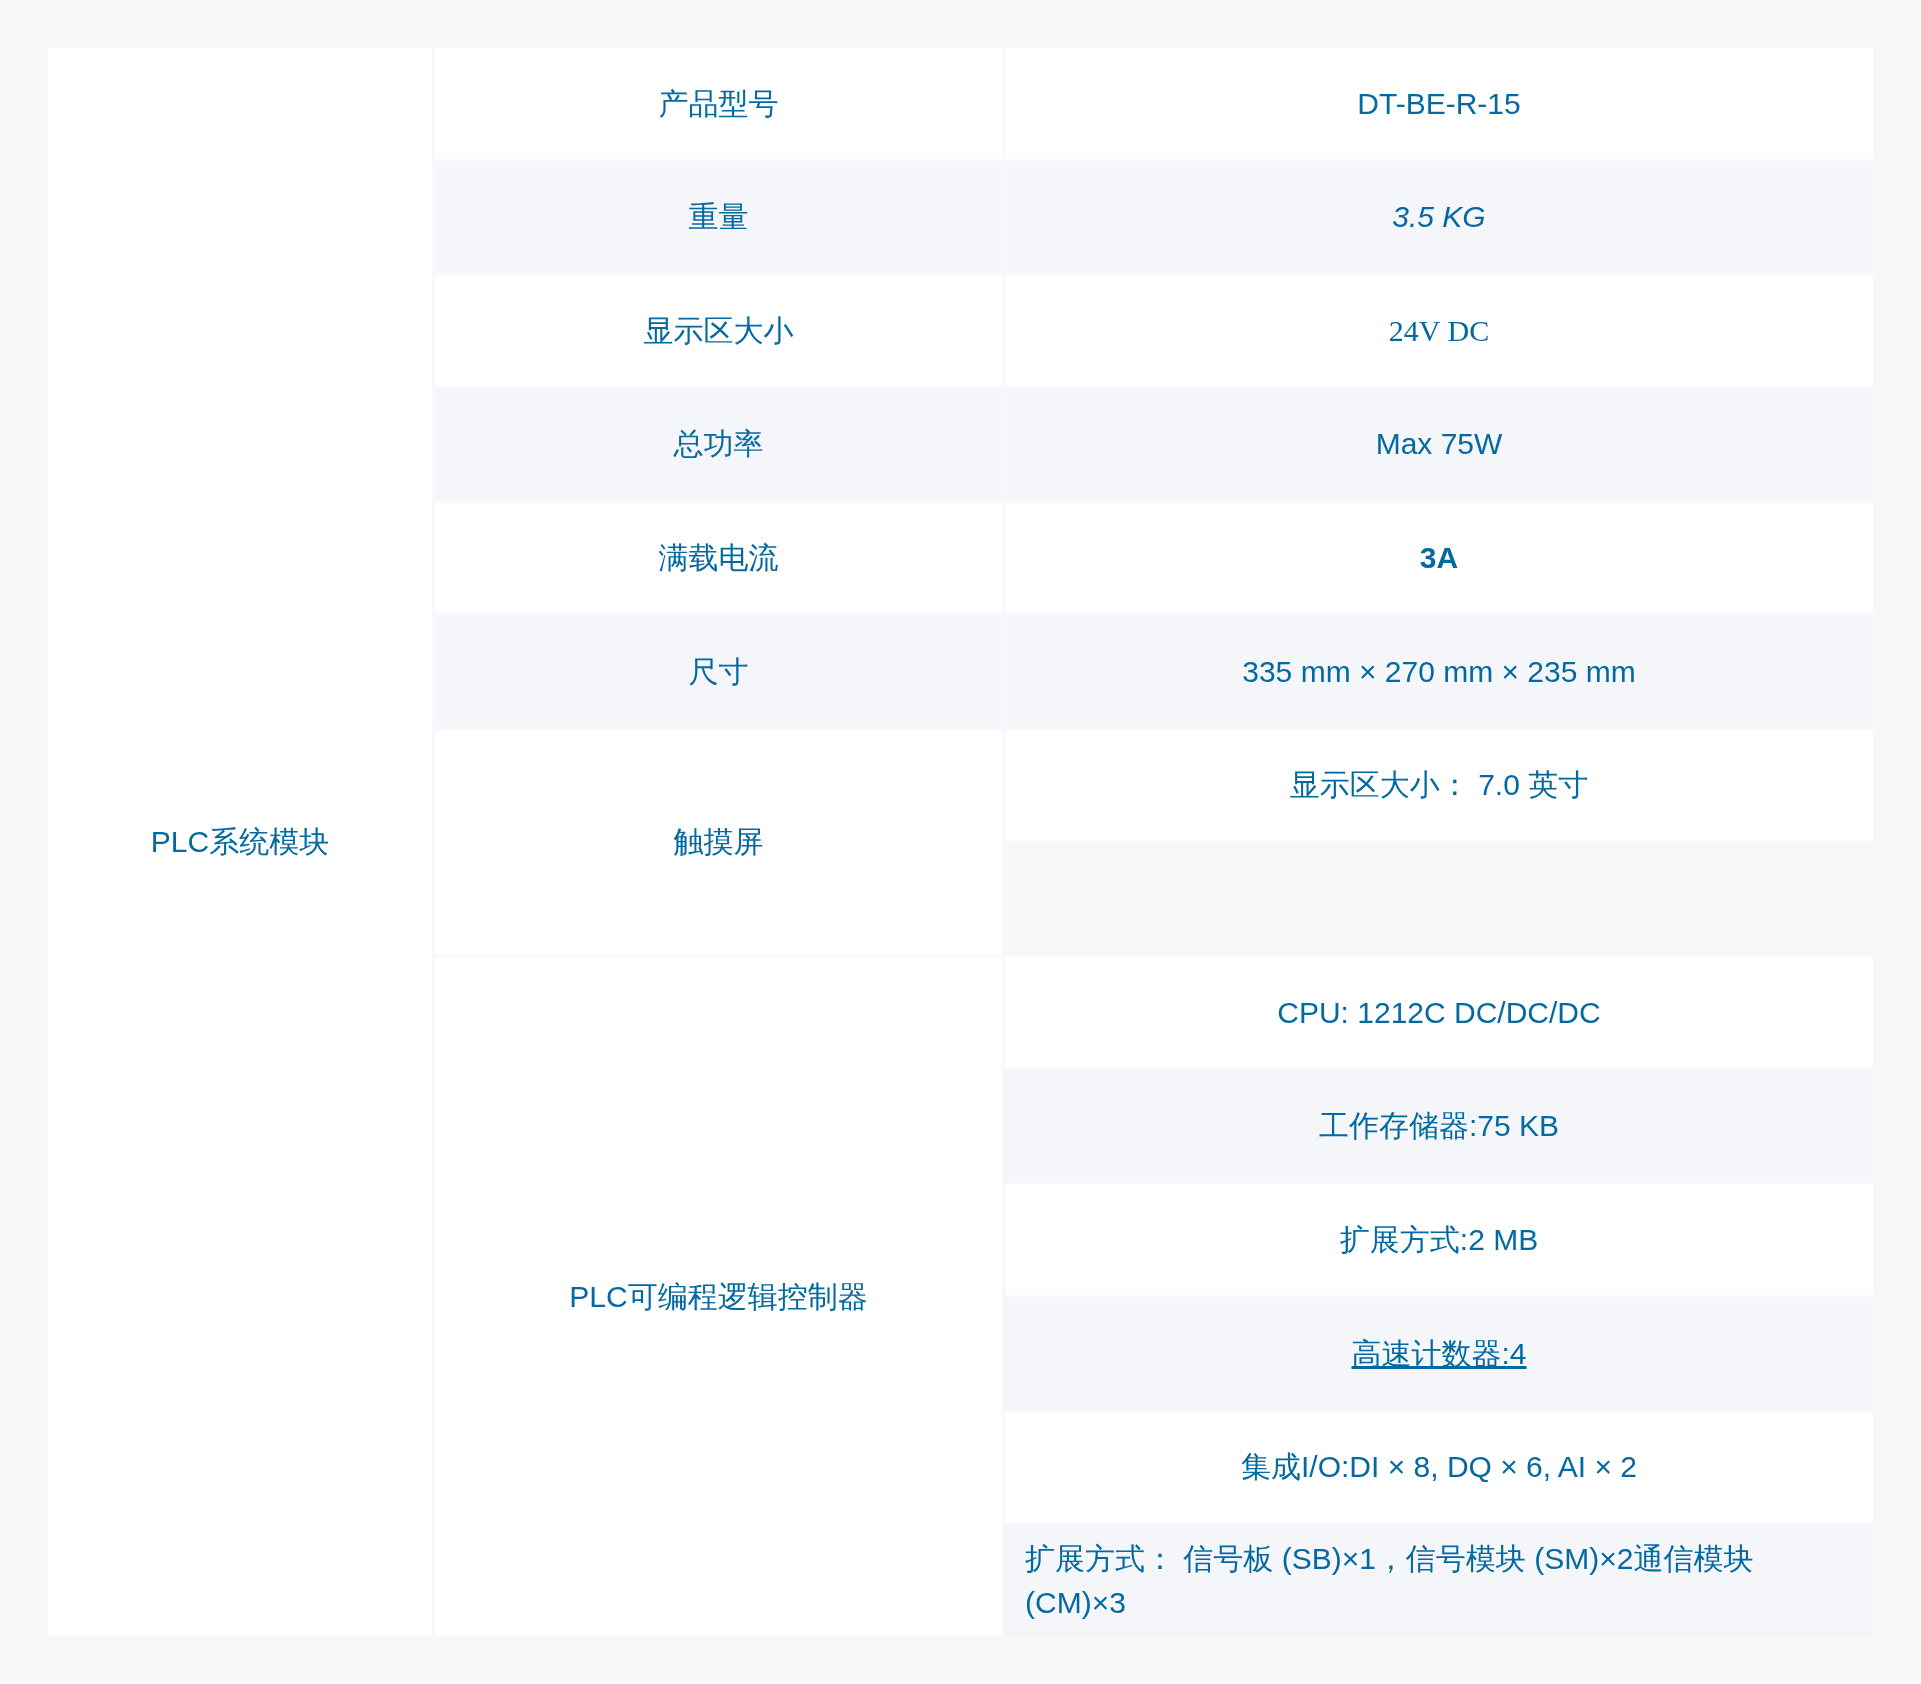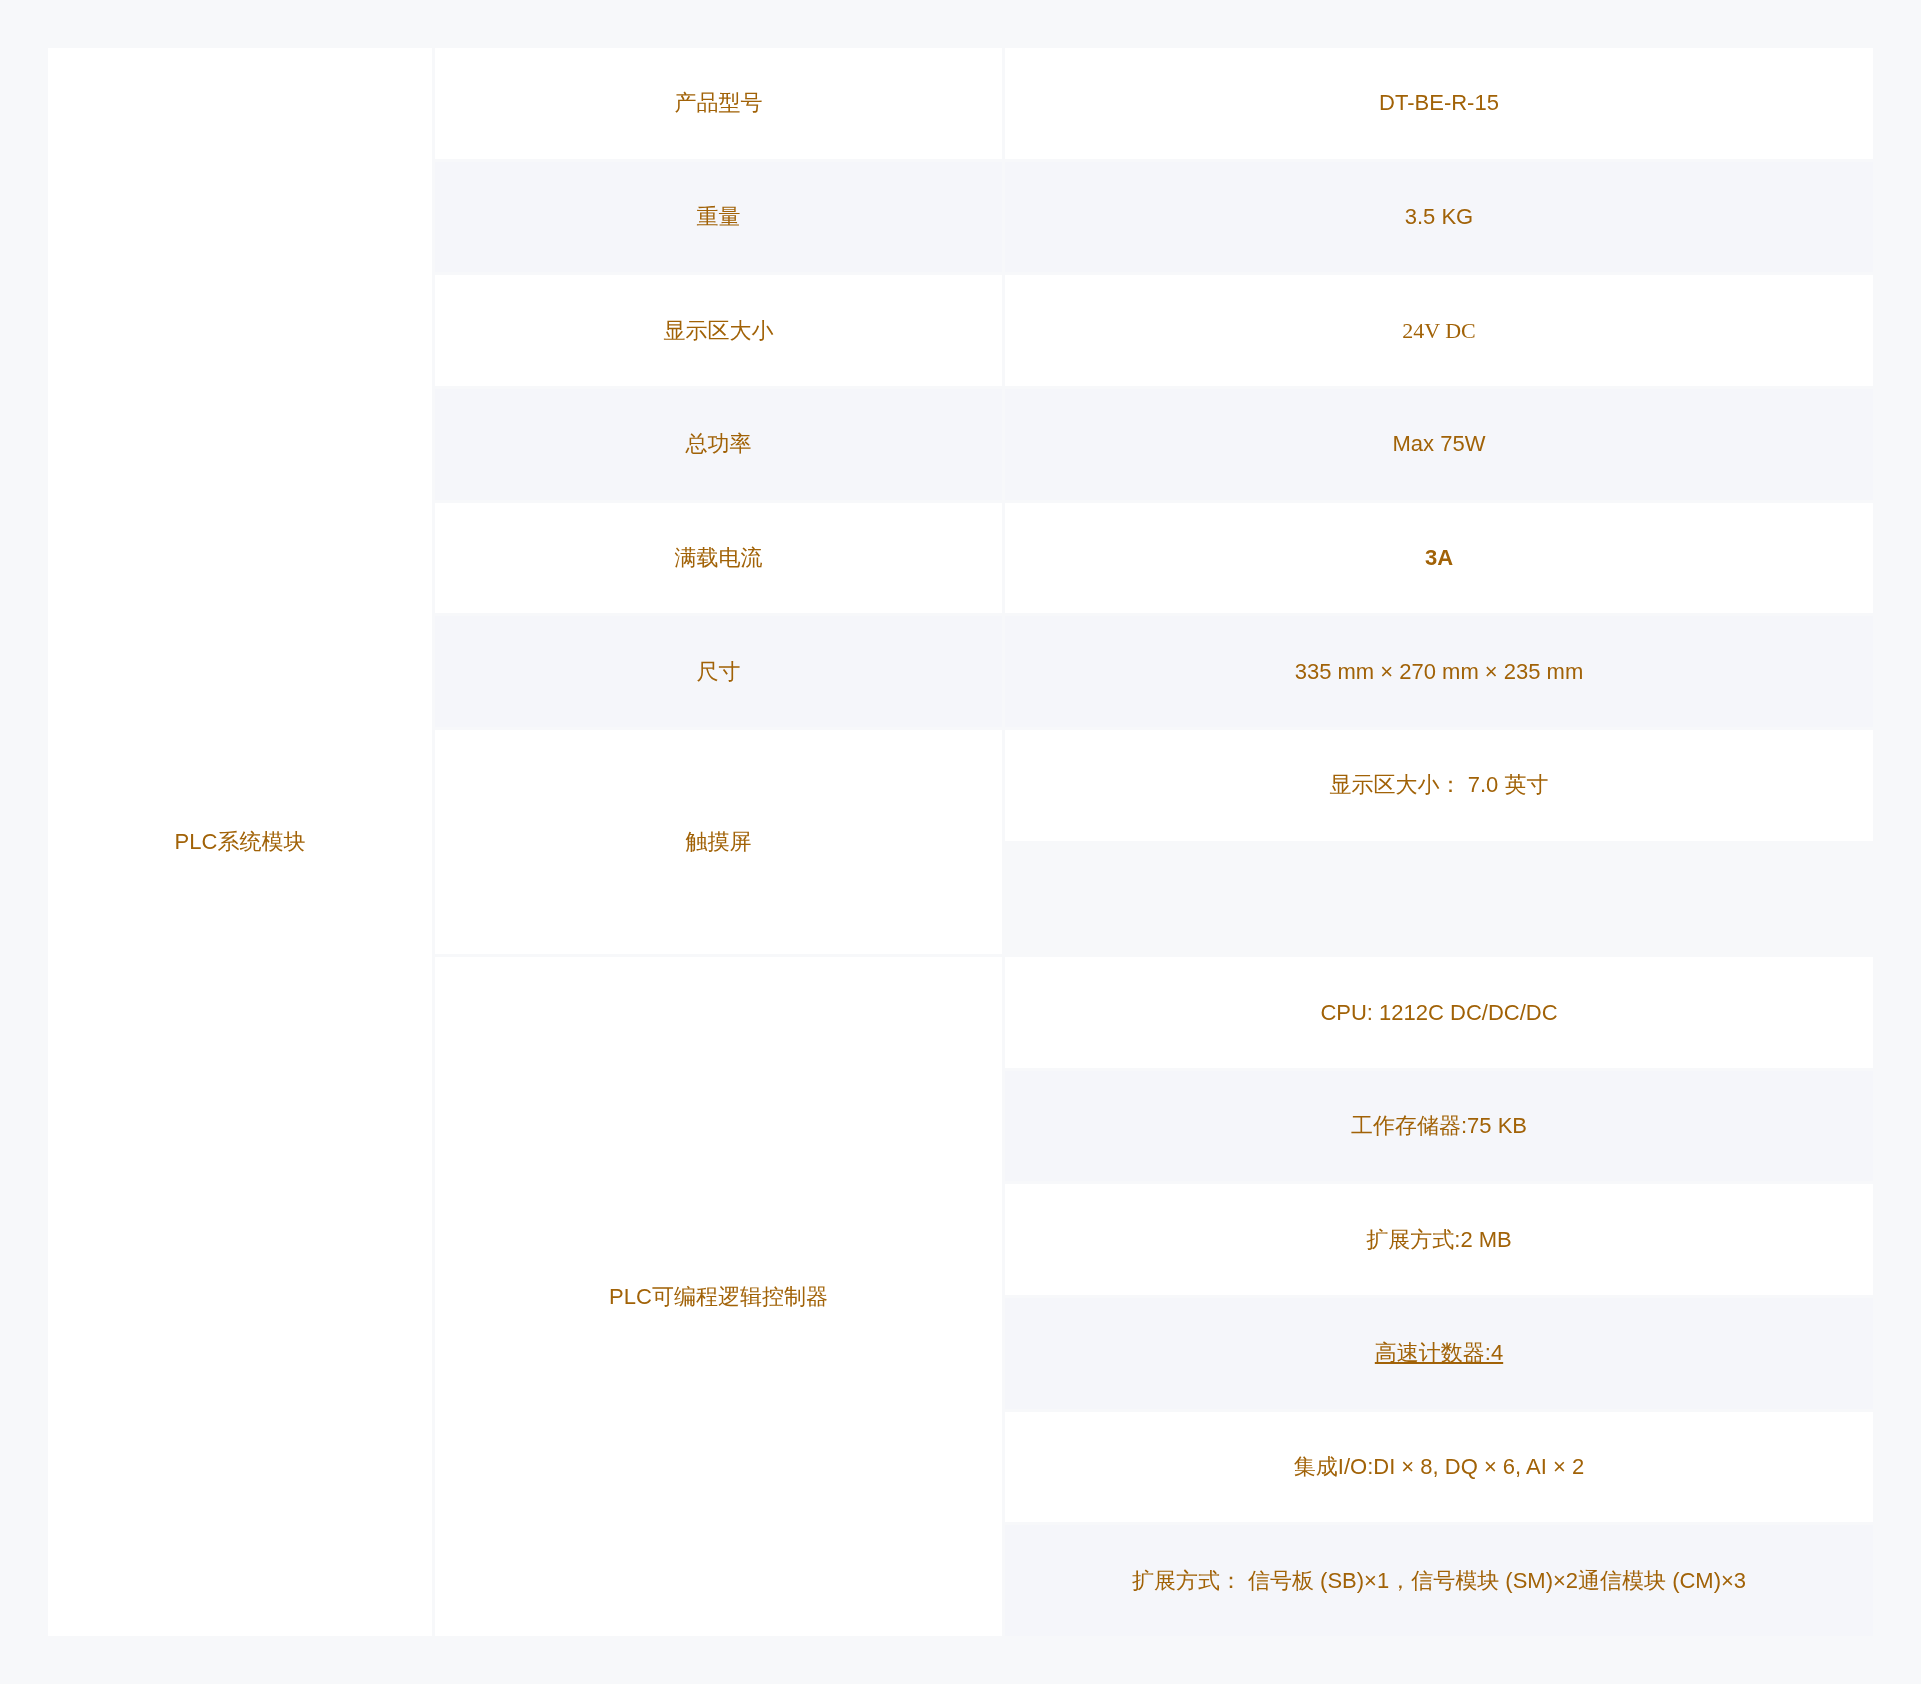--- a/index.html
+++ b/index.html
@@ -18,23 +18,23 @@
     height: 1588px;
     display: grid;
     grid-template-columns: 384px 567px 868px;
     grid-template-rows: repeat(14, 1fr);
     gap: 3px;
   }
   .cell {
     display: flex;
     align-items: center;
     justify-content: center;
-    font-size: 22px;
+    font-size: 30px;
     line-height: 1.45;
-    color: #a16207;
+    color: #0369a1;
     background: #ffffff;
     padding: 0 20px;
     font-weight: 400;
   }
   .stripe { background: #f5f6fa; }
   .group-cell   { grid-column: 1; grid-row: 1 / 15; }
   .touch-cell   { grid-column: 2; grid-row: 7 / 9; }
   .plc-cell     { grid-column: 2; grid-row: 9 / 15; }
 </style>
 </head>
@@ -48,21 +48,21 @@
   <div class="cell stripe" style="grid-column:2;grid-row:2;">重量</div>
   <div class="cell" style="grid-column:2;grid-row:3;">显示区大小</div>
   <div class="cell" style="grid-column:2;grid-row:5;">满载电流</div>
   <div class="cell stripe" style="grid-column:2;grid-row:4;">总功率</div>
   <div class="cell stripe" style="grid-column:2;grid-row:6;">尺寸</div>
 
   <div class="cell touch-cell">触摸屏</div>
   <div class="cell plc-cell">PLC可编程逻辑控制器</div>
 
   <div class="cell" style="grid-column:3;grid-row:1;">DT-BE-R-15</div>
-  <div class="cell stripe" style="grid-column:3;grid-row:2;">3.5 KG</div>
+  <div class="cell stripe" style="grid-column:3;grid-row:2;font-style:italic;">3.5 KG</div>
   <div class="cell" style="grid-column:3;grid-row:3;font-family:Liberation Serif, serif;">24V DC</div>
   <div class="cell stripe" style="grid-column:3;grid-row:4;">Max 75W</div>
   <div class="cell" style="grid-column:3;grid-row:5;font-weight:bold;">3A</div>
   <div class="cell stripe" style="grid-column:3;grid-row:6;">335 mm × 270 mm × 235 mm</div>
 
   <div class="cell" style="grid-column:3;grid-row:7;">显示区大小： 7.0 英寸</div>
 
   <div class="cell" style="grid-column:3;grid-row:9;">CPU: 1212C DC/DC/DC</div>
   <div class="cell stripe" style="grid-column:3;grid-row:10;">工作存储器:75 KB</div>
   <div class="cell" style="grid-column:3;grid-row:11;">扩展方式:2 MB</div>

